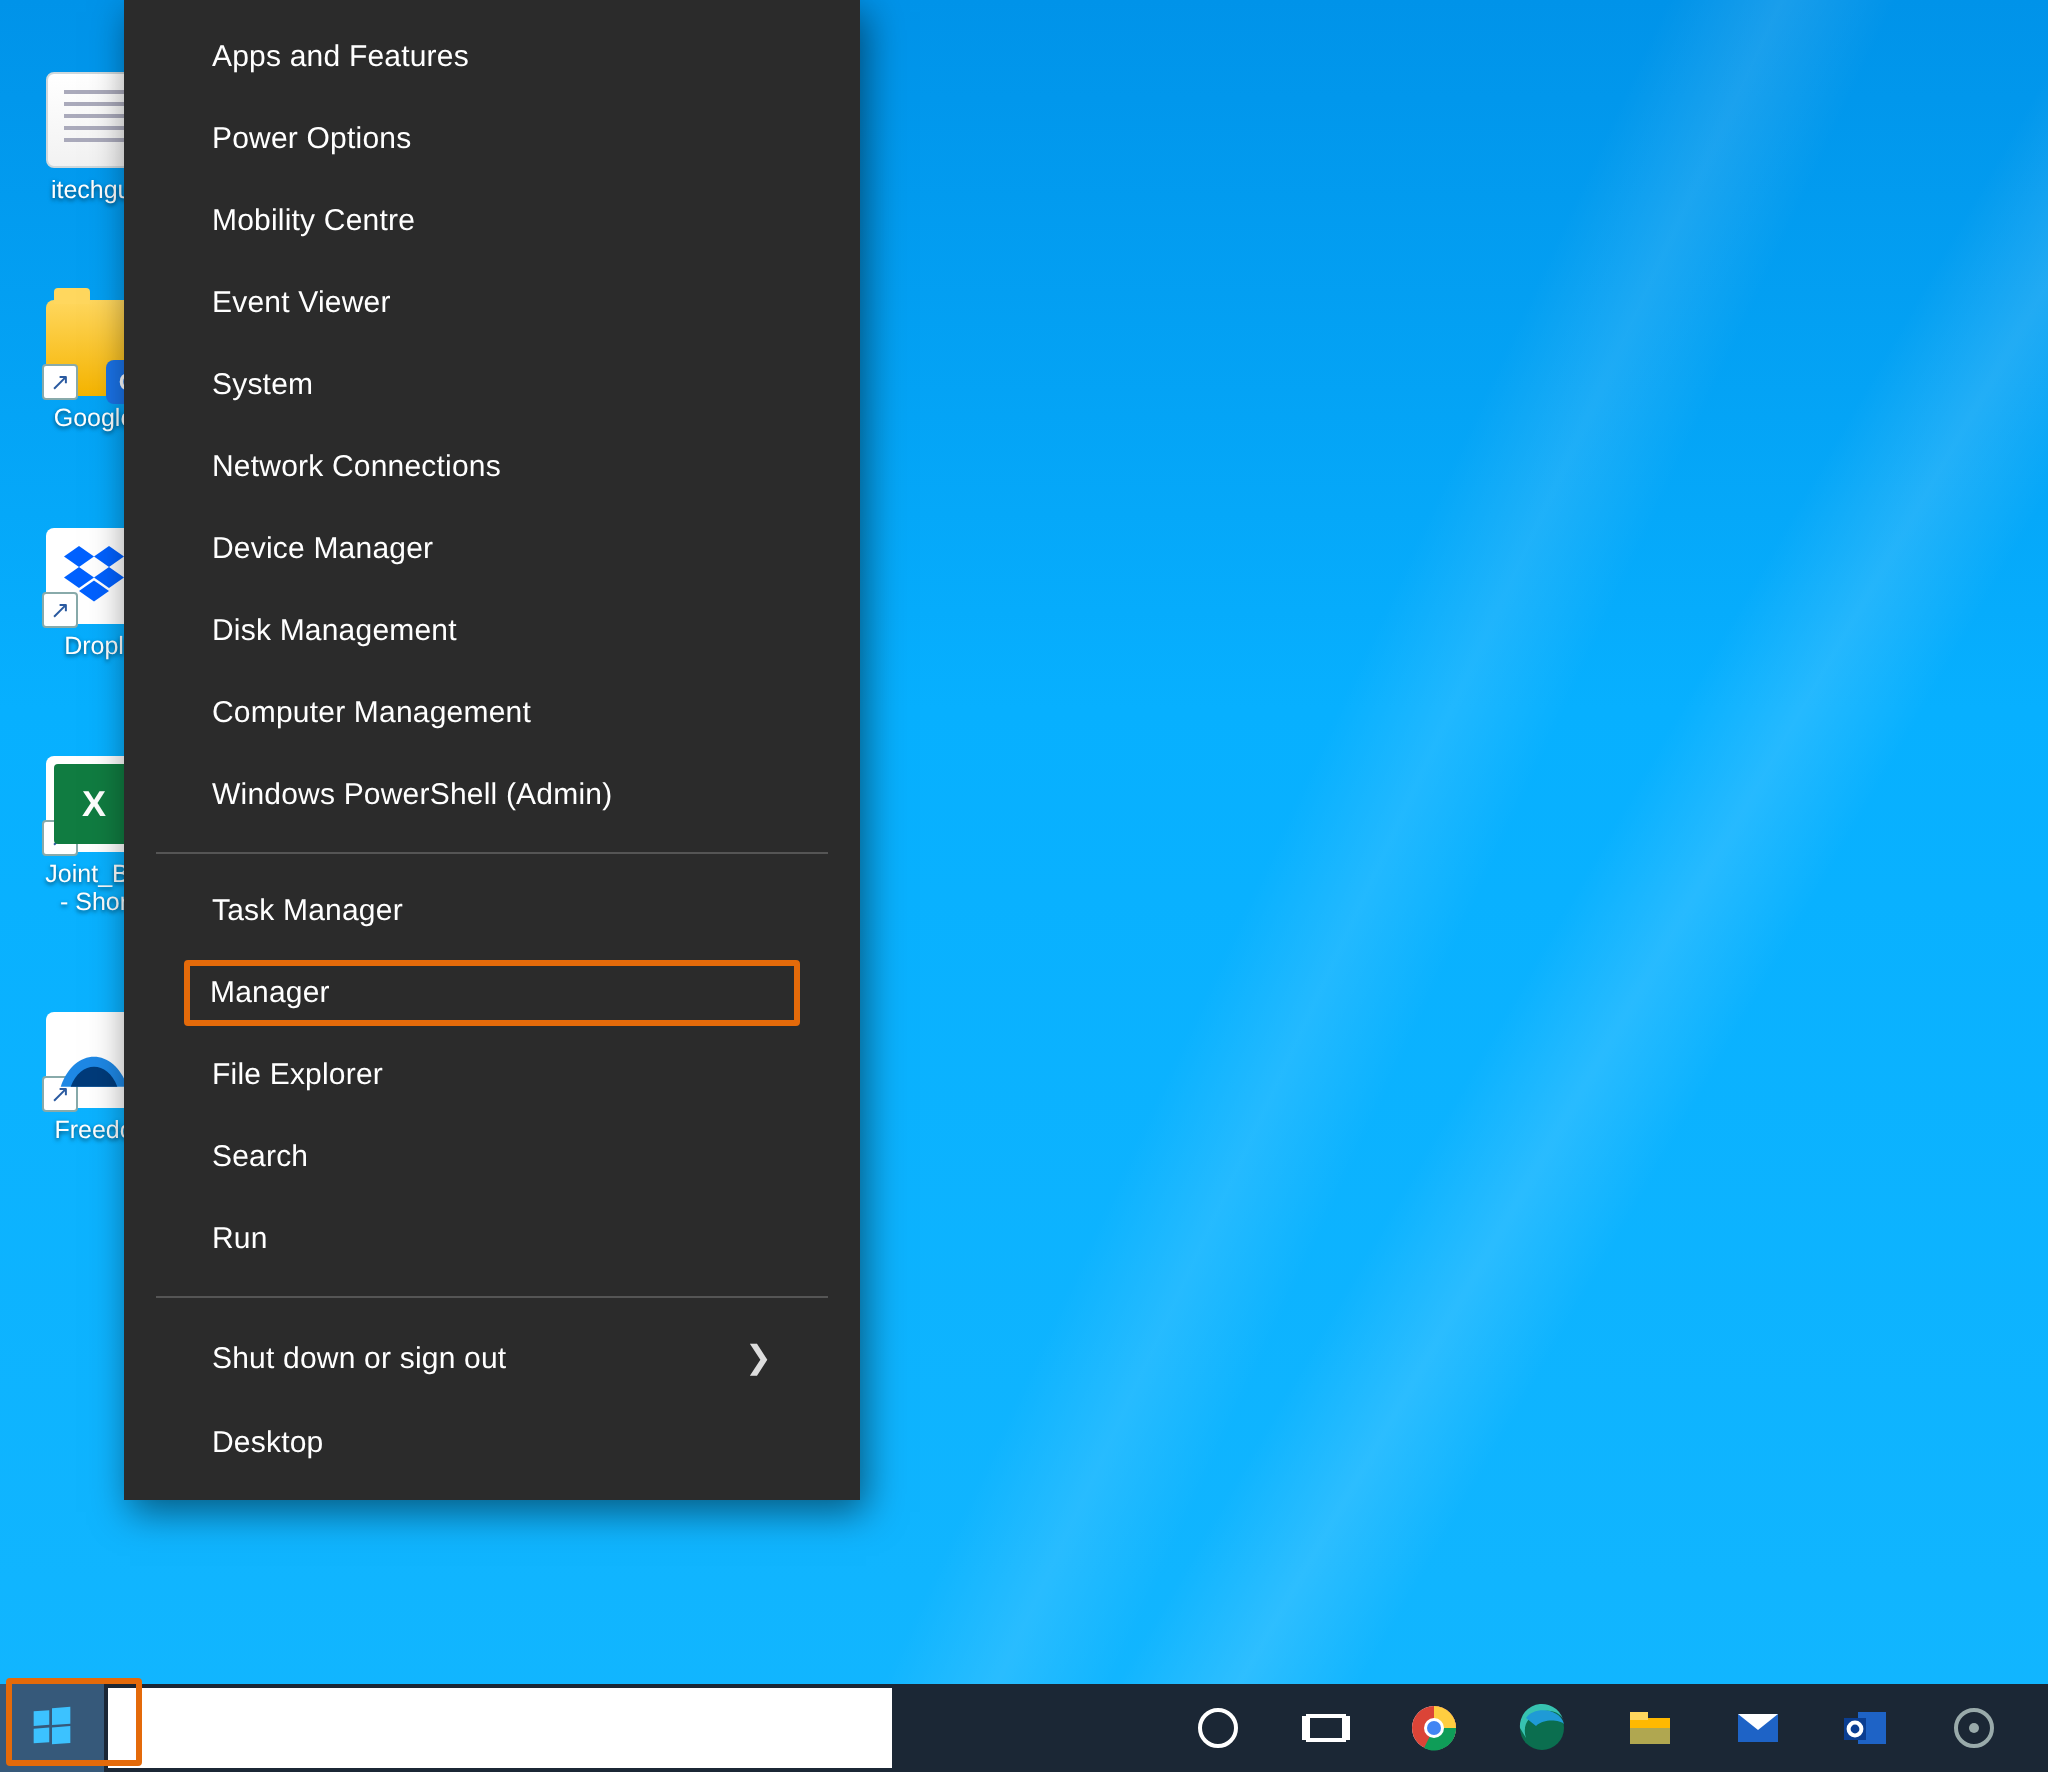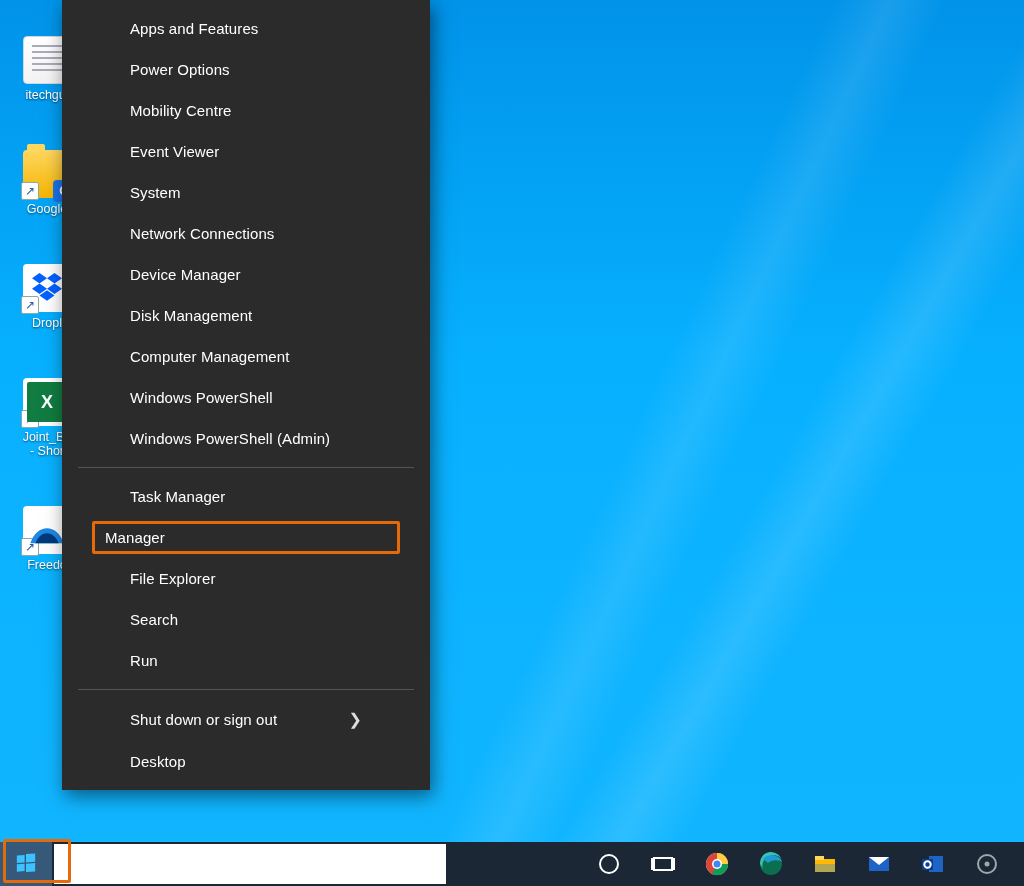--- a/index.html
+++ b/index.html
@@ -50,21 +50,21 @@
     .glyph.freedome { background:#fff; }
     .glyph.freedome svg { position:absolute; inset:4px; }
 
     
     .winx {
       position: absolute; left: 62px; top: 0; width: 368px;
       background: #2b2b2b; color: #fff; padding: 8px 0;
       box-shadow: 3px 6px 18px rgba(0,0,0,.5);
     }
     .winx .item {
-      padding: 12px 68px; font-size: 15px; letter-spacing: .1px;
+      padding: 12px 44px; font-size: 15px; letter-spacing: .1px;
       display: flex; align-items: center; justify-content: space-between;
       cursor: default;
     }
     .winx hr { border: none; border-top: 1px solid #555; margin: 8px 16px; }
     .winx .chev { font-size: 16px; color: #ddd; }
 
     
     .hl-settings { border: 3px solid #e46a0a; border-radius: 2px; padding: 5px 10px !important; margin: 4px 30px; }
     .hl-start {
       position: absolute; left: 3px; bottom: 3px; width: 68px; height: 44px;
@@ -172,23 +172,20 @@
         <span>Network Connections</span>
       </div>
     <div class="item">
         <span>Device Manager</span>
       </div>
     <div class="item">
         <span>Disk Management</span>
       </div>
     <div class="item">
         <span>Computer Management</span>
-      </div>
-    <div class="item">
-        <span>Windows PowerShell</span>
       </div>
     <div class="item">
         <span>Windows PowerShell (Admin)</span>
       </div>
     <hr>
     <div class="item">
         <span>Task Manager</span>
       </div>
     <div class="item hl-settings">
         <span>Manager</span>

